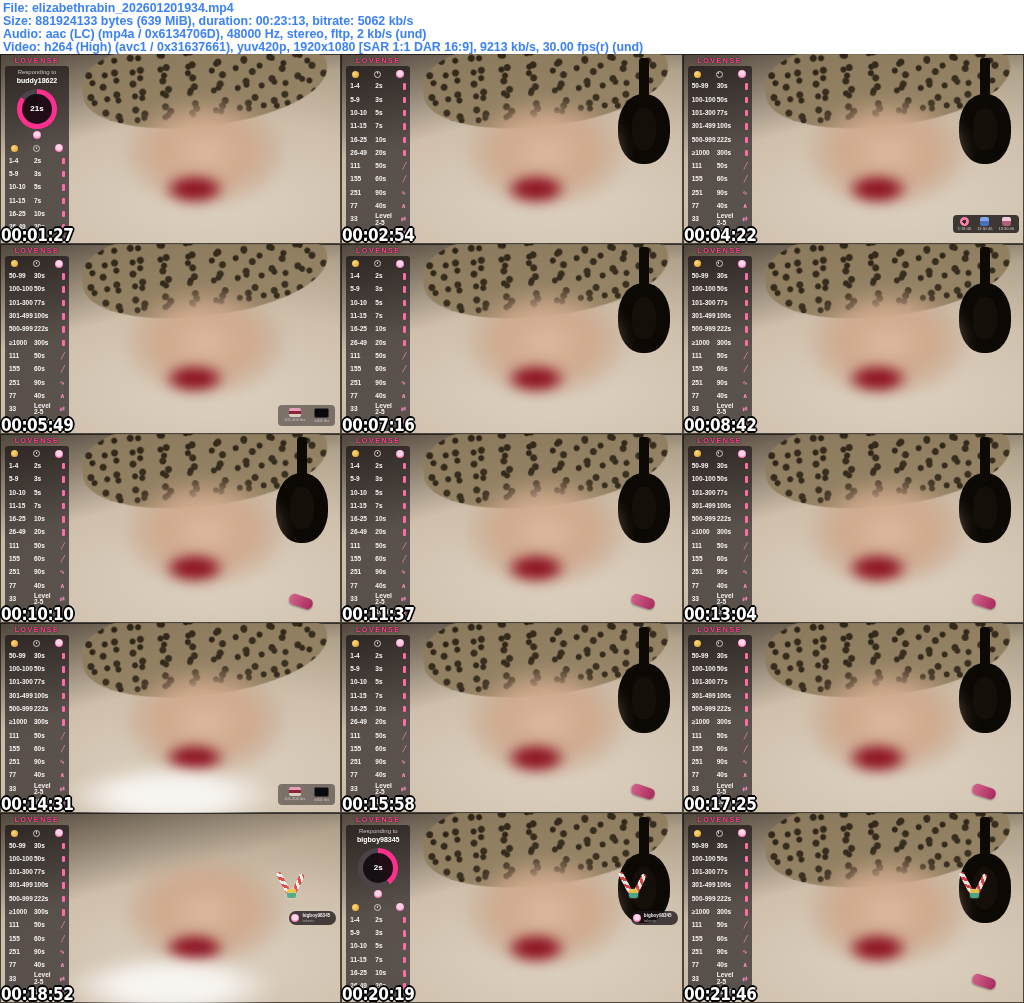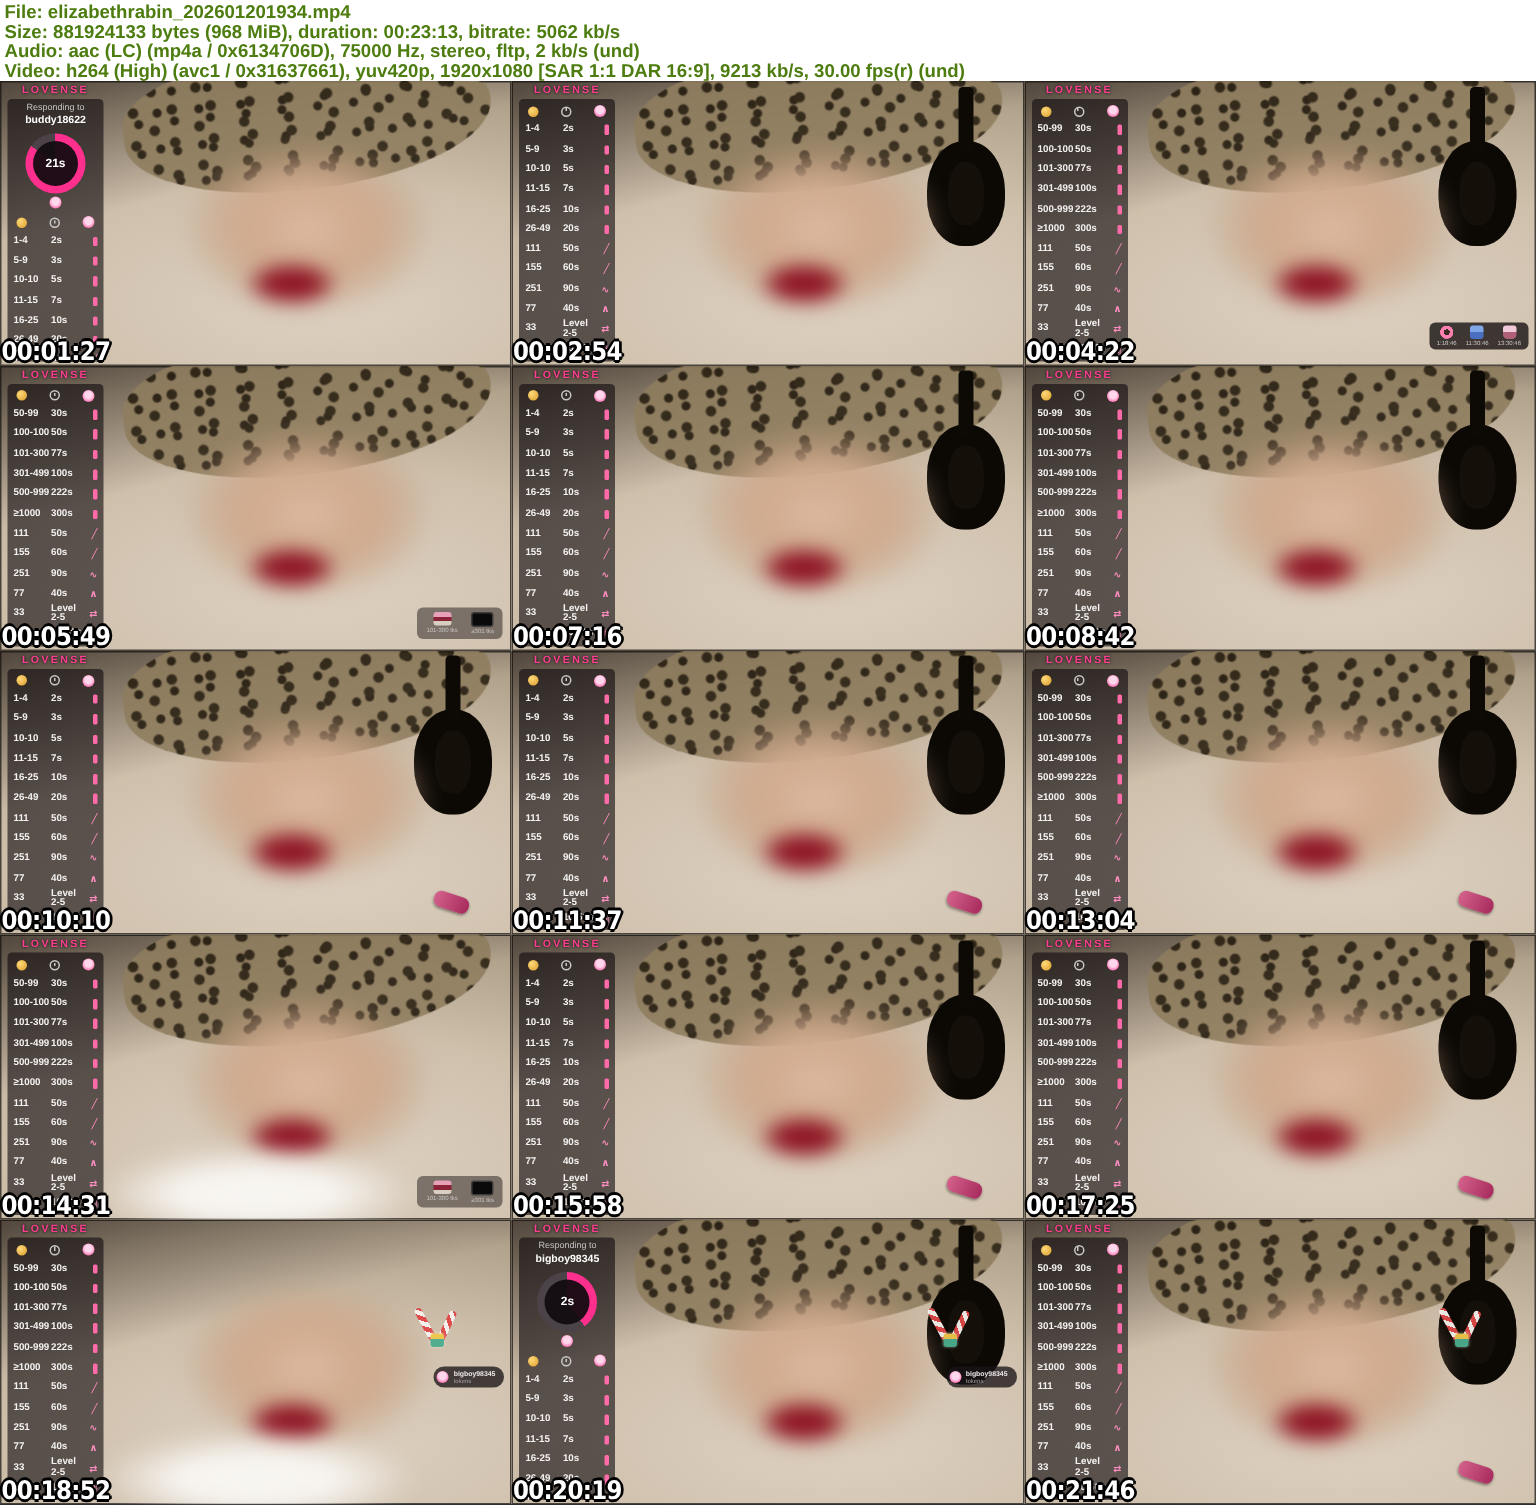--- a/index.html
+++ b/index.html
@@ -1,20 +1,20 @@
 <!DOCTYPE html>
 <html><head>
 <meta charset="utf-8">
 <style>
   html,body{margin:0;padding:0;background:#444;}
   .page{width:1024px;height:1003px;position:relative;background:#000;overflow:hidden;
         font-family:"Liberation Sans",sans-serif;}
   
   .header{background:#fff;height:54px;box-sizing:border-box;padding:2px 3px 0;}
-  .hline{font:bold 12.4px/12.9px "Liberation Sans",sans-serif;color:#4d7c0f;white-space:nowrap;}
+  .hline{font:bold 12.4px/12.9px "Liberation Sans",sans-serif;color:#3b82f6;white-space:nowrap;}
   
   .grid{display:grid;grid-template-columns:341.3px 341.4px 341.3px;grid-template-rows:repeat(5,189.8px);background:#000;}
   .thumb{position:relative;overflow:hidden;box-shadow:inset 0 0 0 1px rgba(0,0,0,.65);
          background:radial-gradient(130% 95% at 62% 78%, #ddd1c1 0%, #cfc0ac 45%, #b1a28c 78%, #8a7c6c 100%);}
   .layer{position:absolute;}
   .base{inset:0;background:linear-gradient(165deg,rgba(25,18,14,.55) 0%,rgba(25,18,14,0) 38%);}
   .leopard{top:-10%;left:24%;width:72%;height:48%;border-radius:42% 46% 52% 46%;opacity:.88;
     background-color:#8f7d5e;transform:rotate(-6deg);filter:blur(.4px);
     background-image:radial-gradient(circle at 30% 30%, #281f10 0 3px, transparent 4px),
                      radial-gradient(circle at 70% 60%, #281f10 0 3px, transparent 4px),
@@ -95,22 +95,22 @@
   .ptxt{display:flex;flex-direction:column;line-height:1;}
   .pt{font:bold 4.6px/1.2 "Liberation Sans",sans-serif;color:#ece6e8;}
   .pt2{font:4px/1.2 "Liberation Sans",sans-serif;color:#a79ea3;}
 </style>
 </head>
 <body>
 
 <div class="page">
   <div class="header">
     <div class="hline">File: elizabethrabin_202601201934.mp4</div>
-    <div class="hline">Size: 881924133 bytes (968 MiB), duration: 00:23:13, bitrate: 5062 kb/s</div>
-    <div class="hline">Audio: aac (LC) (mp4a / 0x6134706D), 75000 Hz, stereo, fltp, 2 kb/s (und)</div>
+    <div class="hline">Size: 881924133 bytes (639 MiB), duration: 00:23:13, bitrate: 5062 kb/s</div>
+    <div class="hline">Audio: aac (LC) (mp4a / 0x6134706D), 48000 Hz, stereo, fltp, 2 kb/s (und)</div>
     <div class="hline">Video: h264 (High) (avc1 / 0x31637661), yuv420p, 1920x1080 [SAR 1:1 DAR 16:9], 9213 kb/s, 30.00 fps(r) (und)</div>
   </div>
   <div class="grid">
       <div class="thumb">
         <div class="layer base"></div>
         <div class="layer leopard"></div>
         <div class="layer figure"></div>
         <div class="layer red"></div>
         <div class="layer vignette"></div>
         <div class="logo">LOVENSE</div>

